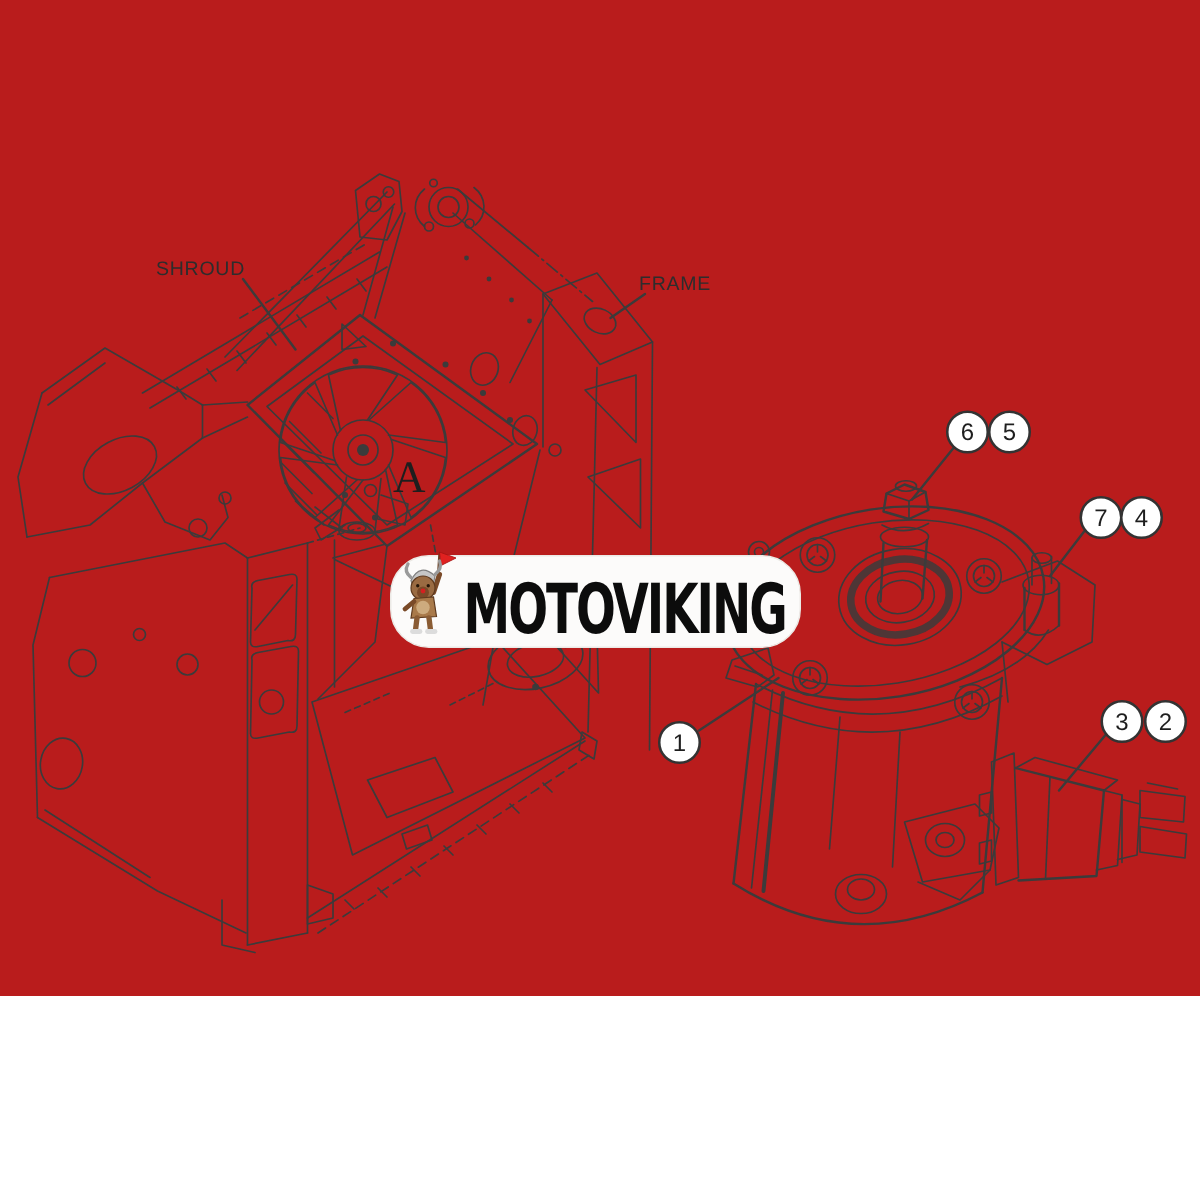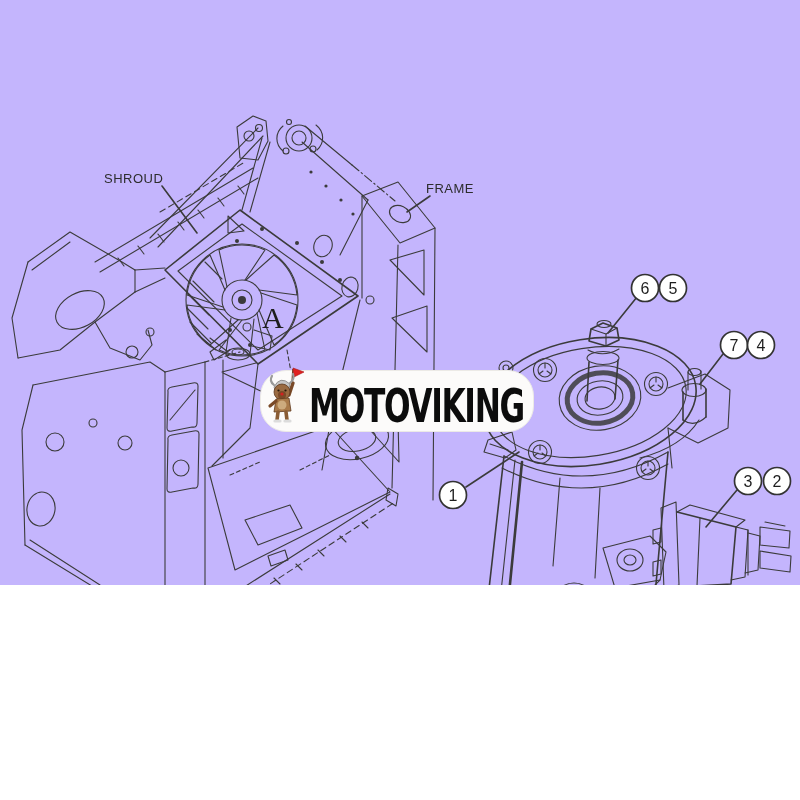--- a/index.html
+++ b/index.html
@@ -1,16 +1,16 @@
 <!DOCTYPE html>
 <html><head>
 <meta charset="utf-8">
 <style>
   html,body{margin:0;padding:0;background:#ffffff;}
-  #stage{position:relative;width:800px;height:585px;background:#c4b5fd;overflow:hidden;
+  #stage{position:relative;width:800px;height:664px;background:#b91c1c;overflow:hidden;
          font-family:"Liberation Sans",sans-serif;}
   #art{position:absolute;left:0;top:0;}
   .ln{fill:none;stroke:#3b3b3b;stroke-width:1.1;stroke-linecap:round;stroke-linejoin:round;}
   .ln2{fill:none;stroke:#3b3b3b;stroke-width:1.6;stroke-linecap:round;stroke-linejoin:round;}
   .lnT{fill:none;stroke:#3b3b3b;stroke-width:2.6;stroke-linecap:round;}
   .dash{stroke-dasharray:6 4;}
   .dashdot{stroke-dasharray:9 3 1.5 3;}
   .dash2{stroke-dasharray:4 3;}
   .dot{fill:#3b3b3b;stroke:none;}
   .callout circle{fill:#ffffff;stroke:#333333;stroke-width:1.7;}

